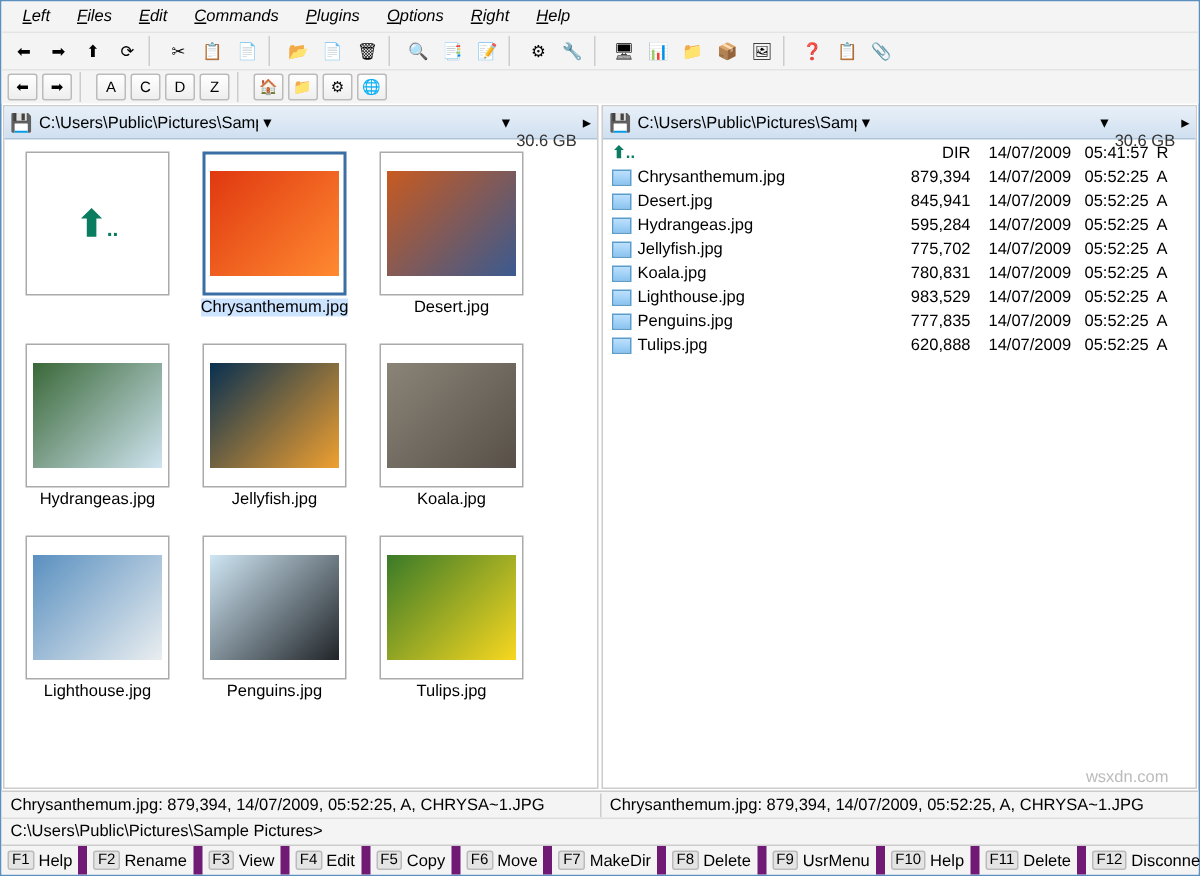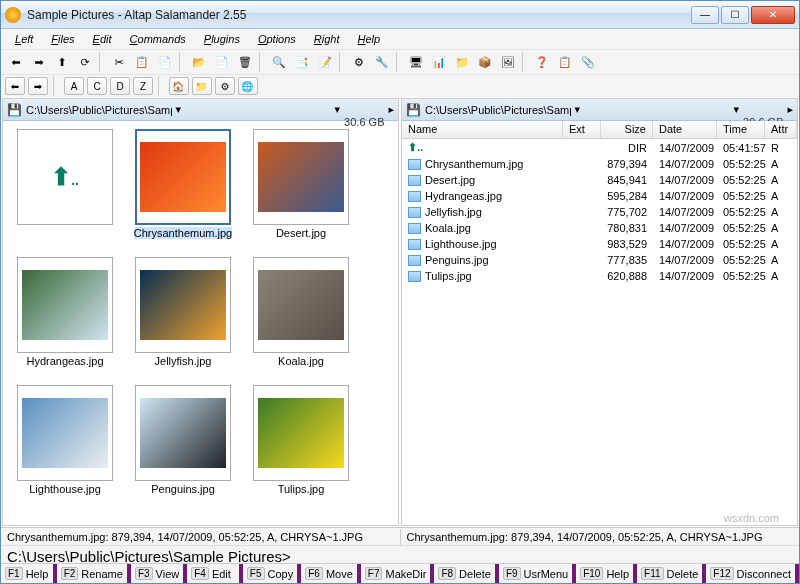--- a/index.html
+++ b/index.html
@@ -37,39 +37,30 @@
 .dhdr { display:flex; background:linear-gradient(#fdfdfd,#ececec); border-bottom:1px solid #d0d0d0; height:18px; position:sticky; top:0; }
 .dhdr div { border-right:1px solid #d8d8d8; padding:2px 6px; font-size:11px; }
 .col-name{flex:1;} .col-ext{width:38px;} .col-size{width:52px; text-align:right;} .col-date{width:64px;} .col-time{width:48px;} .col-attr{width:32px;}
 .drow { display:flex; padding:1px 0; align-items:center; font-size:11px; }
 .drow div { padding:1px 6px; }
 .drow .col-name { display:flex; align-items:center; gap:4px; }
 .ficon { width:13px; height:11px; background:linear-gradient(#bde0ff,#8ac4f0); border:1px solid #5a9ccc; display:inline-block; }
 .statusrow { height:18px; display:flex; border-top:1px solid #ccc; background:#f4f4f4; align-items:center; font-size:11px; }
 .statusrow div { flex:1; padding:2px 6px; white-space:nowrap; overflow:hidden; }
 .statusrow div:first-child { border-right:1px solid #ccc; }
-.cmdline { height:18px; padding:2px 6px; background:#f4f4f4; border-top:1px solid #ddd; font-size:15px; }
+.cmdline { height:18px; padding:2px 6px; background:#f4f4f4; border-top:1px solid #ddd; font-size:11px; }
 .fnbar { height:20px; display:flex; border-top:1px solid #ccc; background:#f4f4f4; }
-.fnbar div { flex:1; border-right:4px solid #701a75; padding:2px 4px; display:flex; align-items:center; gap:3px; font-size:11px; }
+.fnbar div { flex:1; border-right:6px solid #701a75; padding:2px 4px; display:flex; align-items:center; gap:3px; font-size:11px; }
 .fnbar .key { background:#e4e4e4; border:1px solid #bbb; border-radius:2px; padding:0 2px; font-size:10px; }
 .watermark { position:absolute; right:21px; bottom:60px; color:#bbb; font-size:11px; pointer-events:none; }
 </style>
 </head>
 <body>
 
 <div class="window">
- <div class="titlebar">
-  <div class="appicon"></div>
-  <div class="title">Sample Pictures - Altap Salamander 2.55</div>
-  <div class="winbtns">
-   <div class="winbtn">—</div>
-   <div class="winbtn">☐</div>
-   <div class="winbtn close">✕</div>
-  </div>
- </div>
 
  <div class="menubar" id="menubar">
       <span><u>L</u>eft</span>
       <span><u>F</u>iles</span>
       <span><u>E</u>dit</span>
       <span><u>C</u>ommands</span>
       <span><u>P</u>lugins</span>
       <span><u>O</u>ptions</span>
       <span><u>R</u>ight</span>
       <span><u>H</u>elp</span>
@@ -193,28 +184,20 @@
    <div class="pathbar">
     <span class="disk">💾</span>
     <span class="path">C:\Users\Public\Pictures\Sample Pictures</span>
     <span>▾</span>
     <span style="flex:1"></span>
     <span>▾</span>
     <span class="space">30.6 GB</span>
     <span>▸</span>
    </div>
    <div class="details">
-    <div class="dhdr">
-     <div class="col-name">Name</div>
-     <div class="col-ext">Ext</div>
-     <div class="col-size">Size</div>
-     <div class="col-date">Date</div>
-     <div class="col-time">Time</div>
-     <div class="col-attr">Attr</div>
-    </div>
     <div id="drows">
             <div class="drow">
               <div class="col-name">
                 <span style="color:#0a7c60;font-weight:bold">⬆..</span>
               </div>
               <div class="col-ext"></div>
               <div class="col-size">DIR</div>
               <div class="col-date">14/07/2009</div>
               <div class="col-time">05:41:57</div>
               <div class="col-attr">R</div>

